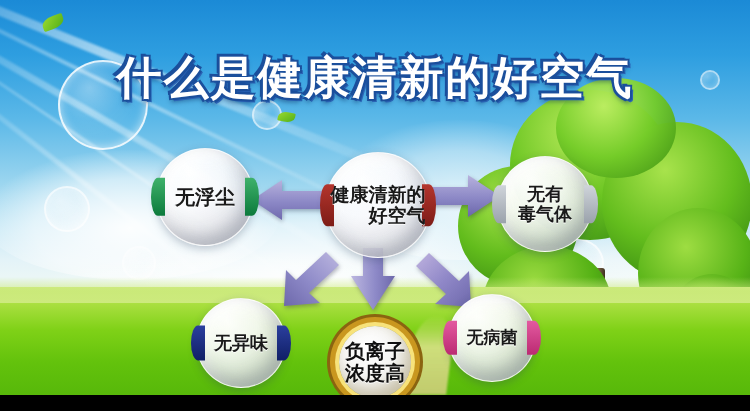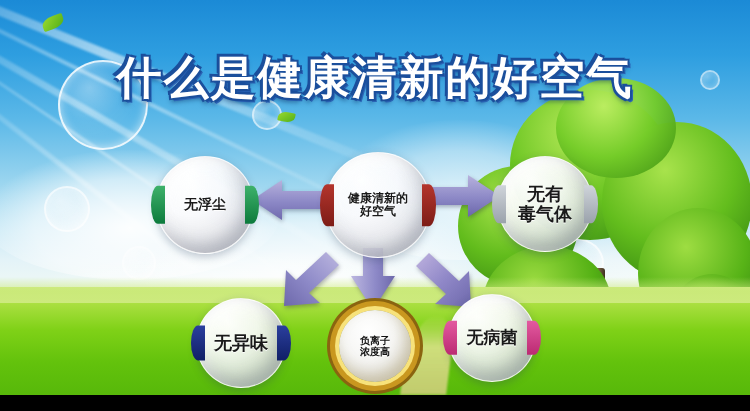--- a/index.html
+++ b/index.html
@@ -215,27 +215,27 @@
     <defs>
         <linearGradient id="ga5" x1="0" y1="0" x2="1" y2="1">
       <stop offset="0%" stop-color="#bfb3df"></stop>
           <stop offset="50%" stop-color="#9088c8"></stop>
           <stop offset="100%" stop-color="#6d68ab"></stop>
     </linearGradient>
       </defs>
     <path d="M56 54 L20 51 L31 41 L1 13 L14 0 L44 28 L54 18 Z" fill="url(#ga5)"></path>
   </svg>
 
-  <div class="node green" style="left:156px;top:156px;width:96px;height:96px;font-size:14px;">
+  <div class="node green" style="left:156px;top:148px;width:96px;height:96px;font-size:20px;">
     <i class="lens l"></i>
     <i class="lens r"></i>
     <span>无浮尘</span>
   </div>
 
-  <div class="node red" style="left:325px;top:152px;width:104px;height:104px;font-size:12px;">
+  <div class="node red" style="left:325px;top:152px;width:104px;height:104px;font-size:19px;text-align:right;">
     <i class="lens l"></i>
     <i class="lens r"></i>
     <span>
       <b>健康清新的</b><br>
       <b>好空气</b>
     </span>
   </div>
 
   <div class="node navy" style="left:196px;top:298px;width:88px;height:88px;font-size:18px;">
     <i class="lens l"></i>
@@ -245,21 +245,21 @@
 
   <div class="node lightg" style="left:497px;top:156px;width:94px;height:94px;font-size:18px;">
     <i class="lens l"></i>
     <i class="lens r"></i>
     <span>
       <b>无有</b><br>
       <b>毒气体</b>
     </span>
   </div>
 
-  <div class="node gold" style="left:339px;top:310px;width:72px;height:72px;font-size:10px;">
+  <div class="node gold" style="left:339px;top:326px;width:72px;height:72px;font-size:20px;">
     <span>
       <b>负离子</b><br>
       <b>浓度高</b>
     </span>
   </div>
 
   <div class="node pink" style="left:448px;top:294px;width:86px;height:86px;font-size:17px;">
     <i class="lens l"></i>
     <i class="lens r"></i>
     <span>无病菌</span>

